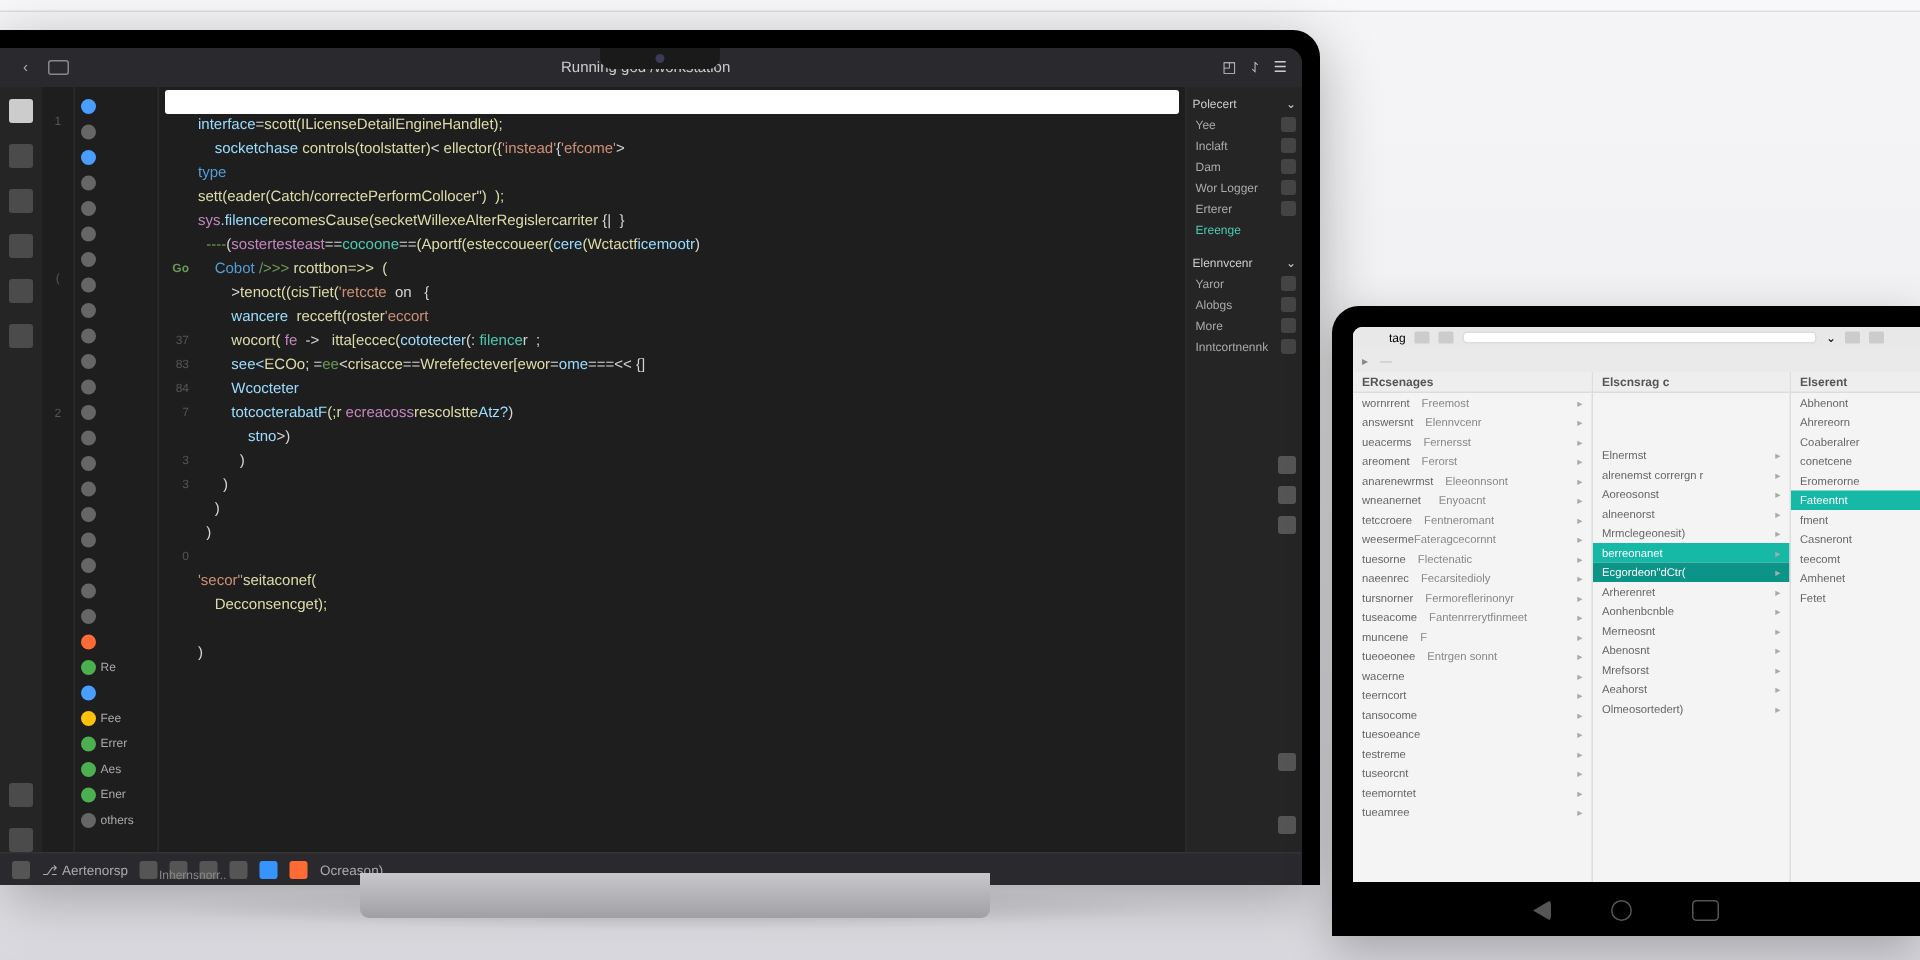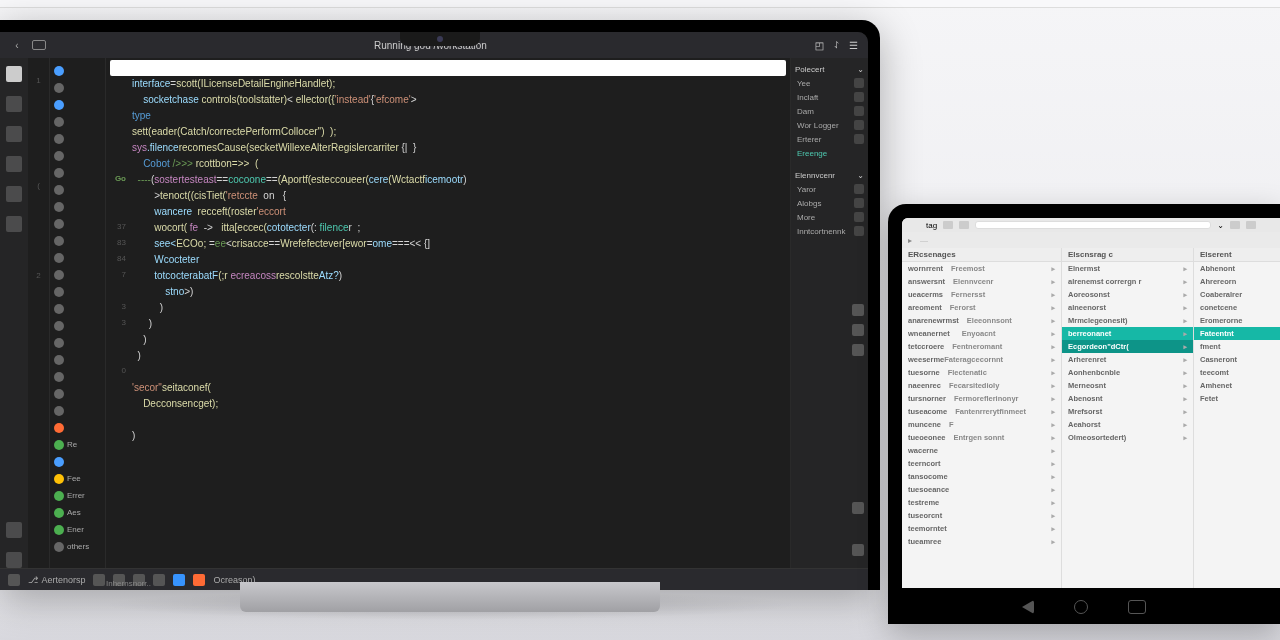--- a/index.html
+++ b/index.html
@@ -68,26 +68,26 @@
 .tab-navbar { height:30px; display:flex; flex-direction:column; }
 .tab-nav-top { height:14px; background:#e8e8e8; display:flex; align-items:center; padding:0 24px; gap:6px; }
 .tab-nav-top .navctl { width:10px; height:8px; background:#ccc; border-radius:1px; }
 .tab-addr { flex:1; height:8px; background:#fff; border-radius:3px; border:1px solid #ddd; }
 .tab-nav-bot { height:16px; background:#eaeaea; display:flex; align-items:center; padding:0 6px; color:#888; gap:8px; }
 
 .tab-columns { flex:1; display:flex; }
 .tcol { border-right:1px solid #ddd; display:flex; flex-direction:column; }
 .tcol:last-child{border-right:none;}
 .tcol-head { height:14px; background:#eee; padding:2px 6px; font-size:8px; color:#555; font-weight:600; border-bottom:1px solid #ddd; }
-.tcol-body { flex:1; overflow:hidden;font-weight:bold; }
+.tcol-body { flex:1; overflow:hidden; }
 .trow { height:13px; padding:1px 6px; font-size:7.5px; color:#666; display:flex; align-items:center; white-space:nowrap; overflow:hidden; }
 .trow.sel { background:#16b8a6; color:#fff; }
 .trow.sel2 { background:#0d9488; color:#fff; }
 .trow .arrow { margin-left:auto; color:#aaa; font-size:7px; }
-.tcol1{width:160px;} .tcol2{width:132px;} .tcol3{flex:1;}
+.tcol1{width:160px;} .tcol2{width:132px;gap:35px;} .tcol3{flex:1;}
 
 .tablet-home { position:absolute; bottom:10px; left:0; right:0; display:flex; justify-content:center; gap:40px; }
 .home-btn { width:18px; height:14px; border:1.5px solid #555; border-radius:3px; }
 .home-btn.tri { border:none; width:0; height:0; border-top:7px solid transparent; border-bottom:7px solid transparent; border-right:12px solid #555; }
 .home-btn.circ { border-radius:50%; width:14px; }
 
 
 .reflection { position:absolute; left:0; right:0; bottom:0; height:60px; background:linear-gradient(180deg,rgba(255,255,255,0) 0%,rgba(180,180,190,.3) 100%); pointer-events:none; }
 .deskshadow { position:absolute; left:100px; bottom:20px; width:700px; height:30px; background:radial-gradient(ellipse,rgba(0,0,0,.15),transparent 70%); }
 </style>
@@ -299,22 +299,22 @@
                 <div class="ln"></div>
                 <div class="ln"></div>
                 <div class="ln"></div>
               </div>
             <div class="codelines" id="codelines">
                 <div class="line"><span class="prop">interface</span><span class="op">=</span><span class="fn">scott(ILicenseDetailEngineHandlet);</span></div>
                 <div class="line">    <span class="prop">socketchase</span><span class="op"> </span><span class="fn">controls(toolstatter)</span><span class="op">&lt; </span><span class="fn">ellector({</span><span class="str">'instead'</span><span class="op">{</span><span class="str">'efcome'</span><span class="op">&gt;</span></div>
                 <div class="line"><span class="kw">type</span></div>
                 <div class="line"><span class="fn">sett(eader(Catch/correctePerformCollocer")  );</span></div>
                 <div class="line"><span class="pink">sys</span><span class="prop">.filence</span><span class="fn">recomesCause(secketWillexeAlterRegislercarriter </span><span class="op">{|  }</span></div>
+                <div class="line"><span class="cm">  ----</span><span class="op">(</span><span class="pink">sostertesteast</span><span class="op">==</span><span class="ty">cocoone</span><span class="op">==</span><span class="fn">(Aportf(esteccoueer(</span><span class="prop">cere</span><span class="fn">(Wctactf</span><span class="prop">icemootr</span><span class="op">)</span></div>
                 <div class="line">    <span class="kw">Cobot</span><span class="cm"> /&gt;&gt;&gt; </span><span class="fn">rcottbon=&gt;&gt;  (</span></div>
-                <div class="line"><span class="cm">  ----</span><span class="op">(</span><span class="pink">sostertesteast</span><span class="op">==</span><span class="ty">cocoone</span><span class="op">==</span><span class="fn">(Aportf(esteccoueer(</span><span class="prop">cere</span><span class="fn">(Wctactf</span><span class="prop">icemootr</span><span class="op">)</span></div>
                 <div class="line">        <span class="op">&gt;</span><span class="fn">tenoct((cisTiet(</span><span class="str">'retccte</span><span class="op">  on   {</span></div>
                 <div class="line">        <span class="prop">wancere</span><span class="op">  </span><span class="fn">recceft(roster</span><span class="str">'eccort</span></div>
                 <div class="line">        <span class="fn">wocort(</span><span class="op"> </span><span class="pink">fe</span><span class="op">  -&gt;   </span><span class="fn">itta[eccec(</span><span class="prop">cototecter</span><span class="op">(: </span><span class="ty">filence</span><span class="op">r  ;</span></div>
                 <div class="line">        <span class="prop">see&lt;</span><span class="fn">ECOo;</span><span class="op"> =</span><span class="cm">ee</span><span class="op">&lt;</span><span class="fn">crisacce</span><span class="op">==</span><span class="fn">Wrefefectever[ewor</span><span class="op">=</span><span class="prop">ome</span><span class="op">===&lt;&lt; {]</span></div>
                 <div class="line">        <span class="prop">Wcocteter</span></div>
                 <div class="line">        <span class="prop">totcocterabatF</span><span class="fn">(;r </span><span class="pink">ecreacoss</span><span class="fn">rescolstte</span><span class="prop">Atz?</span><span class="op">)</span></div>
                 <div class="line">            <span class="prop">stno</span><span class="op">&gt;)</span></div>
                 <div class="line">          <span class="op">)</span></div>
                 <div class="line">      <span class="op">)</span></div>
                 <div class="line">    <span class="op">)</span></div>

